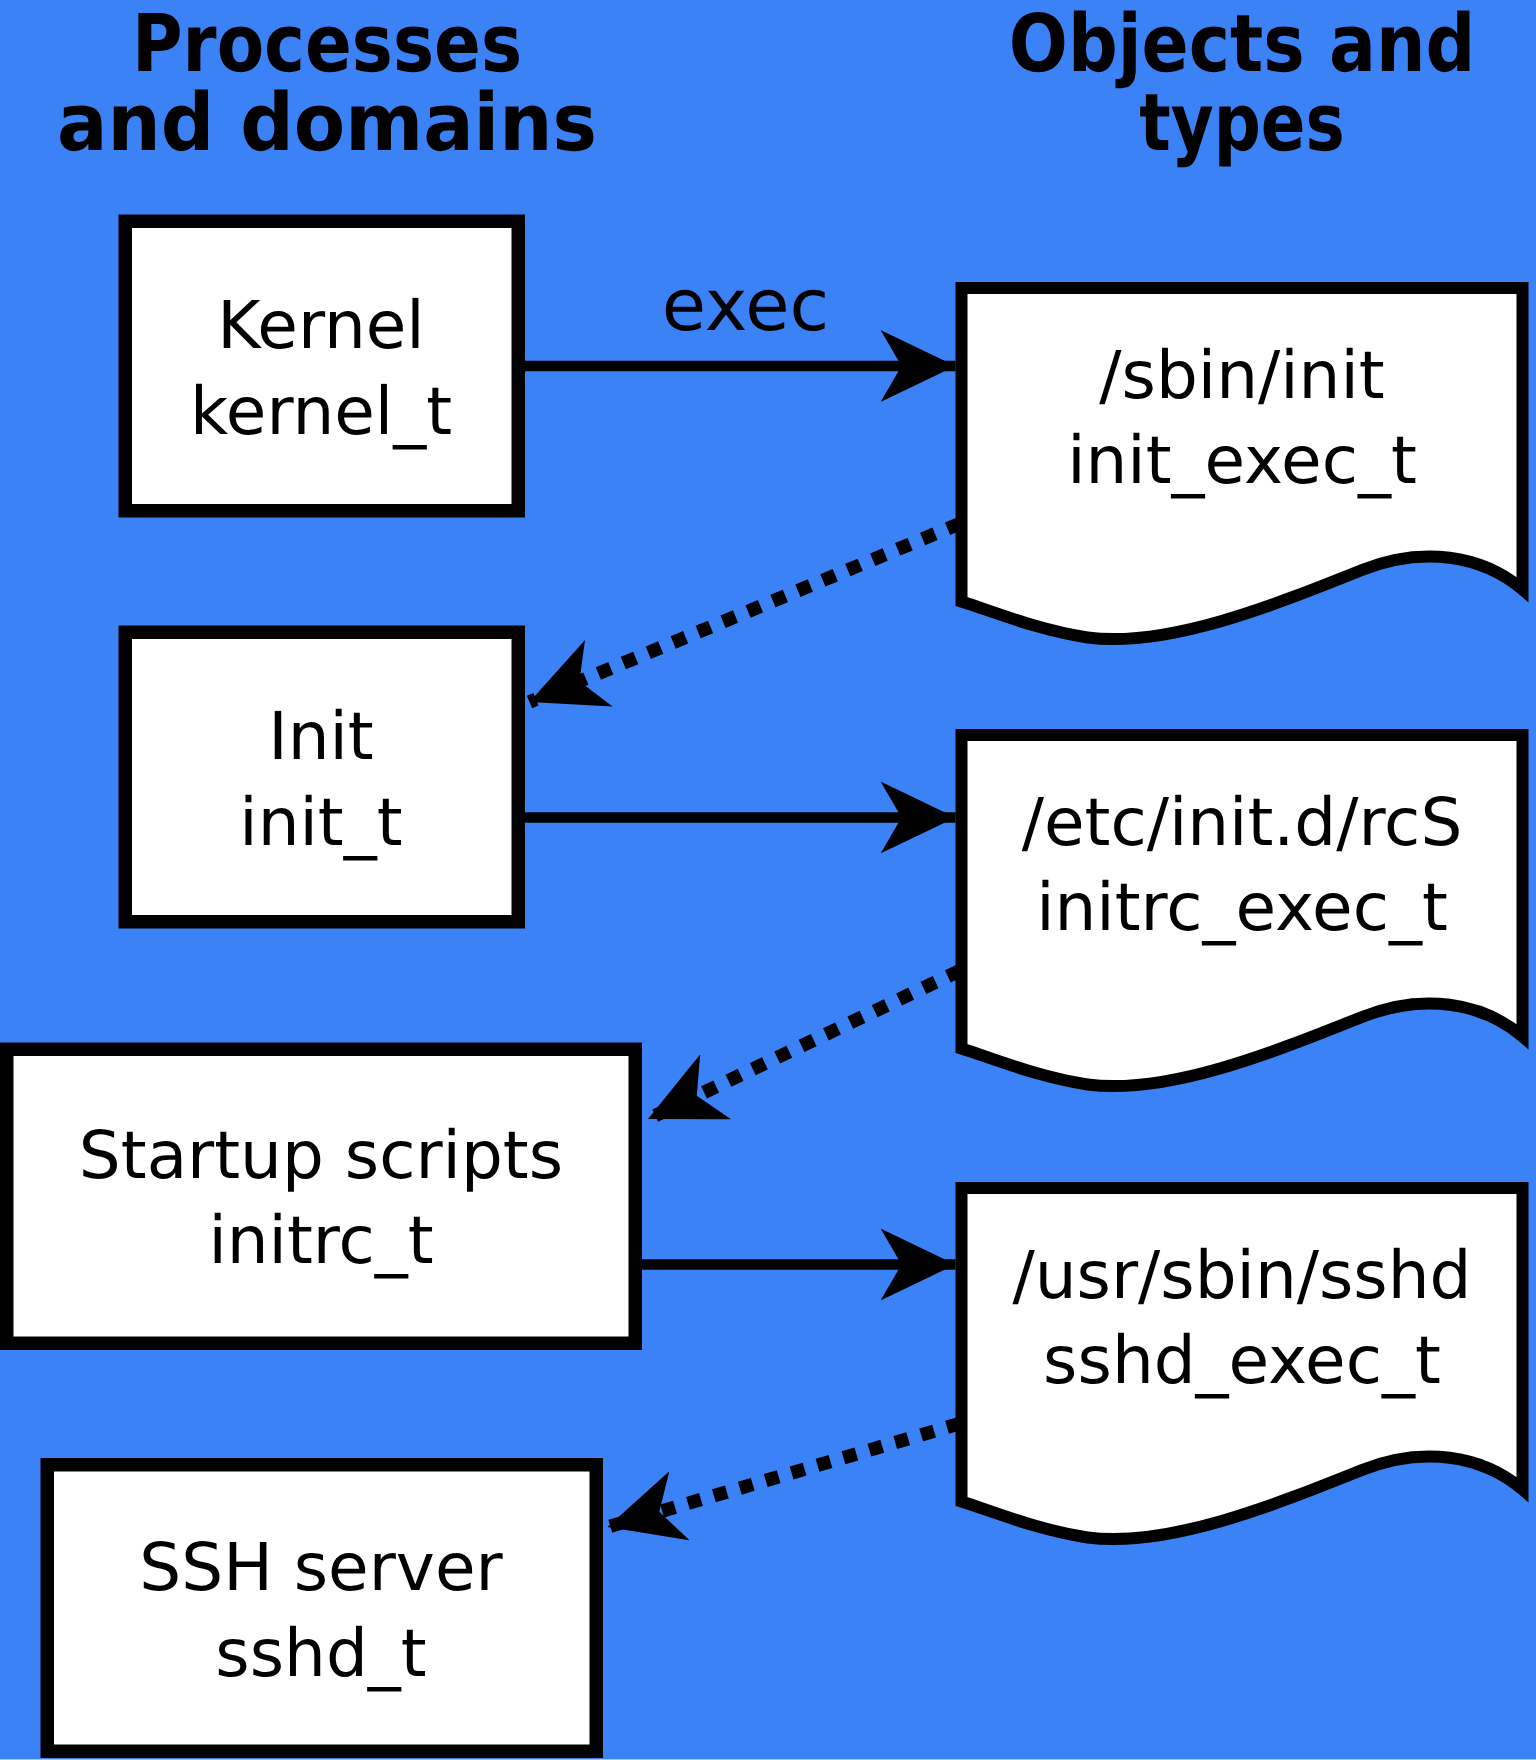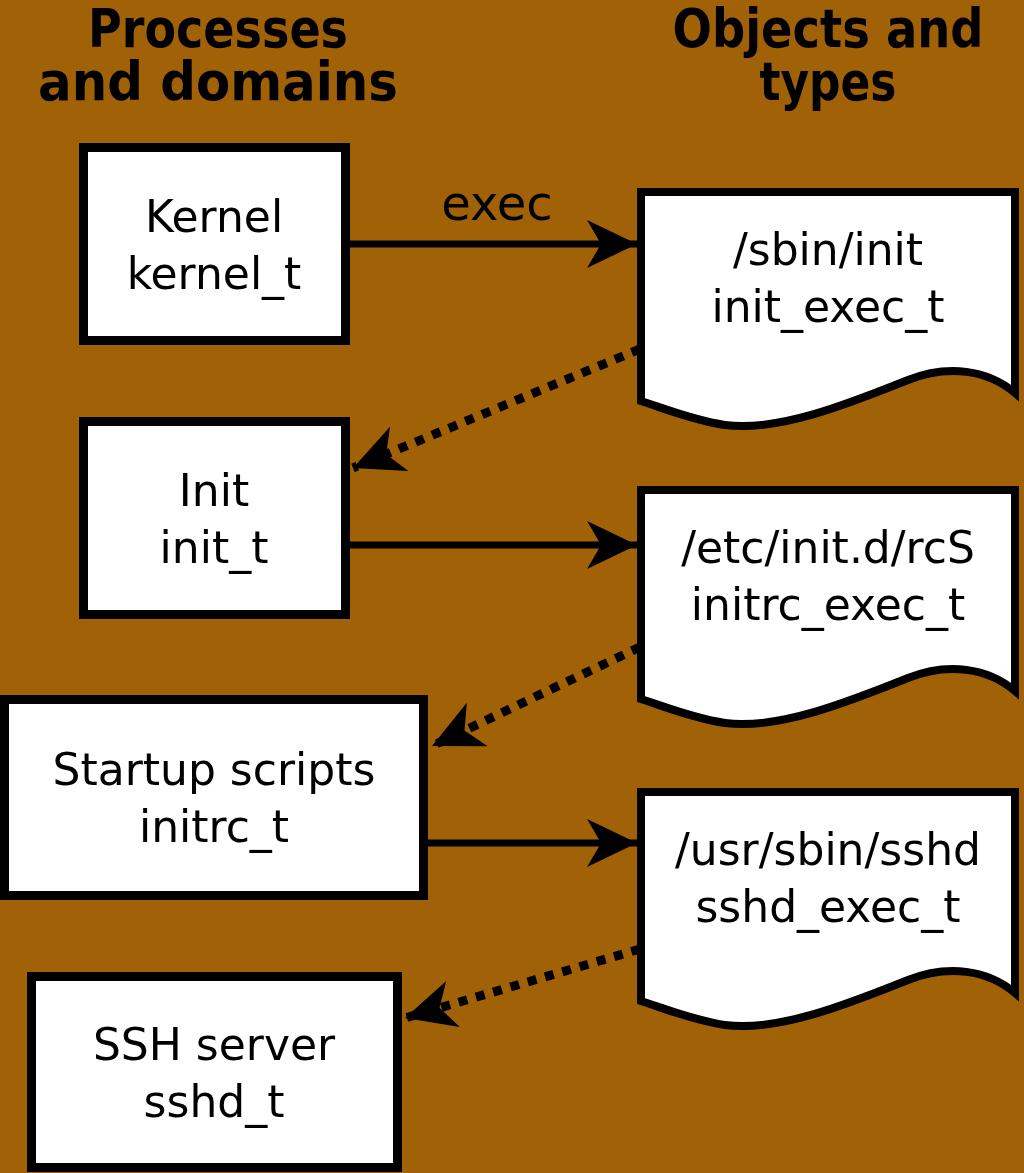--- a/index.html
+++ b/index.html
@@ -4,21 +4,21 @@
 <style>
   html, body {
     margin: 0;
     padding: 0;
     background: #ffffff;
   }
   .stage {
     position: relative;
     width: 1024px;
     height: 1173px;
-    background: #a16207;
+    background: #3b82f6;
     overflow: hidden;
   }
   svg {
     display: block;
     font-family: "DejaVu Sans", "Liberation Sans", sans-serif;
   }
   .hdr {
     font-weight: bold;
     font-size: 53px;
     fill: #000000;

